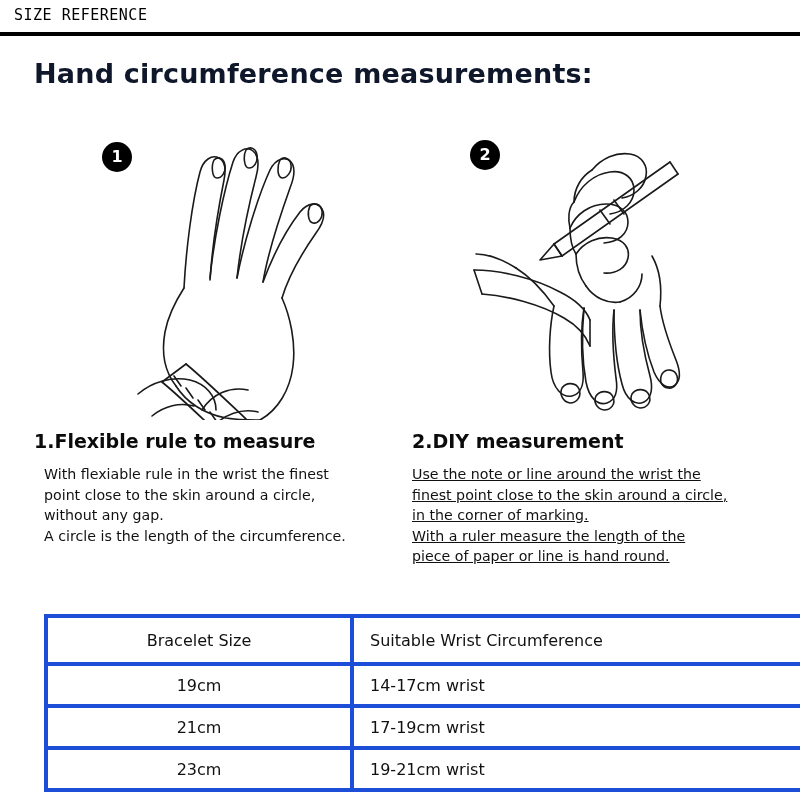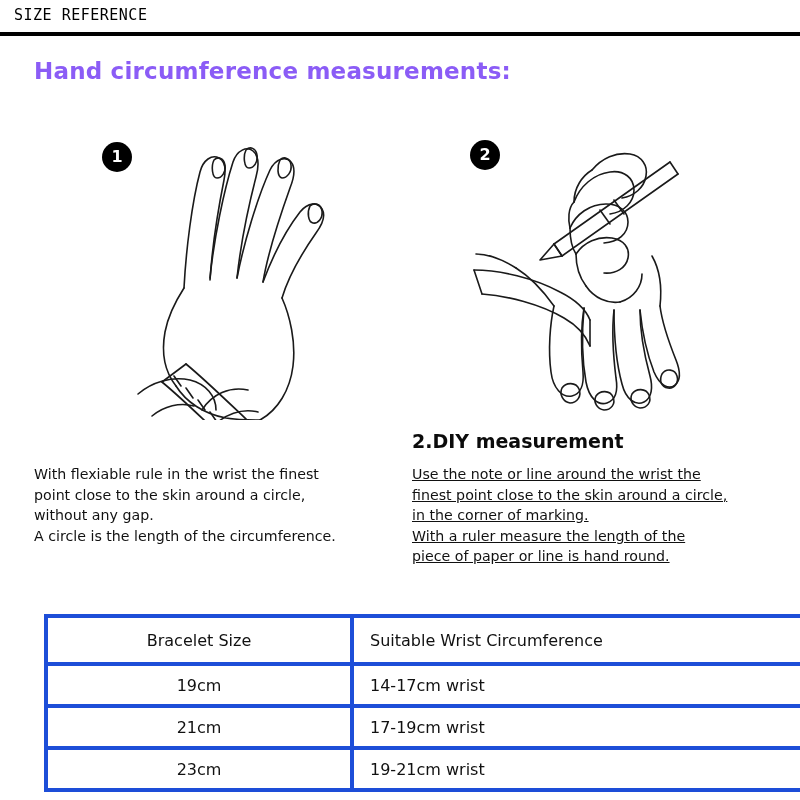--- a/index.html
+++ b/index.html
@@ -40,24 +40,24 @@
     width: 800px;
     height: 4px;
     background: #000000;
   }
 
   
   .section-title {
     position: absolute;
     left: 34px;
     top: 58px;
-    font-size: 23px;
+    font-size: 27px;
     font-weight: 600;
     letter-spacing: 0.2px;
-    color: #8b5cf6;
+    color: #0f172a;
     white-space: nowrap;
   }
 
   
   .panel {
     position: absolute;
     top: 110px;
     height: 310px;
   }
   .panel-left  { left: 34px;  width: 370px; }
@@ -94,21 +94,21 @@
   .caption-head-left  { left: 34px;  top: 430px; }
   .caption-head-right { left: 412px; top: 430px; }
 
   .caption-body {
     position: absolute;
     font-size: 14.2px;
     line-height: 1.45;
     color: #111111;
     white-space: pre-line;
   }
-  .caption-body-left  { left: 34px;  top: 464px; width: 370px; }
+  .caption-body-left  { left: 44px;  top: 464px; width: 370px; }
   .caption-body-right { left: 412px; top: 464px; width: 380px; text-decoration: underline; }
 
   
   .size-table {
     position: absolute;
     left: 44px;
     top: 614px;
     width: 712px;
     border-collapse: collapse;
     table-layout: fixed;
@@ -225,20 +225,21 @@
 
         <path d="M150 134 L136 150 L158 146 Z"></path>
 
         <path d="M196 100 L206 114"></path>
         <path d="M210 90 L220 104"></path>
       </g>
     </svg>
     <div class="step-badge badge-right">2</div>
   </div>
 
+  <div class="caption-head caption-head-left">1.Flexible rule to measure</div>
   <div class="caption-body caption-body-left">With flexiable rule in the wrist the finest
 point close to the skin around a circle,
 without any gap.
 A circle is the length of the circumference.</div>
 
   <div class="caption-head caption-head-right">2.DIY measurement</div>
   <div class="caption-body caption-body-right">Use the note or line around the wrist the
 finest point close to the skin around a circle,
 in the corner of marking.
 With a ruler measure the length of the

